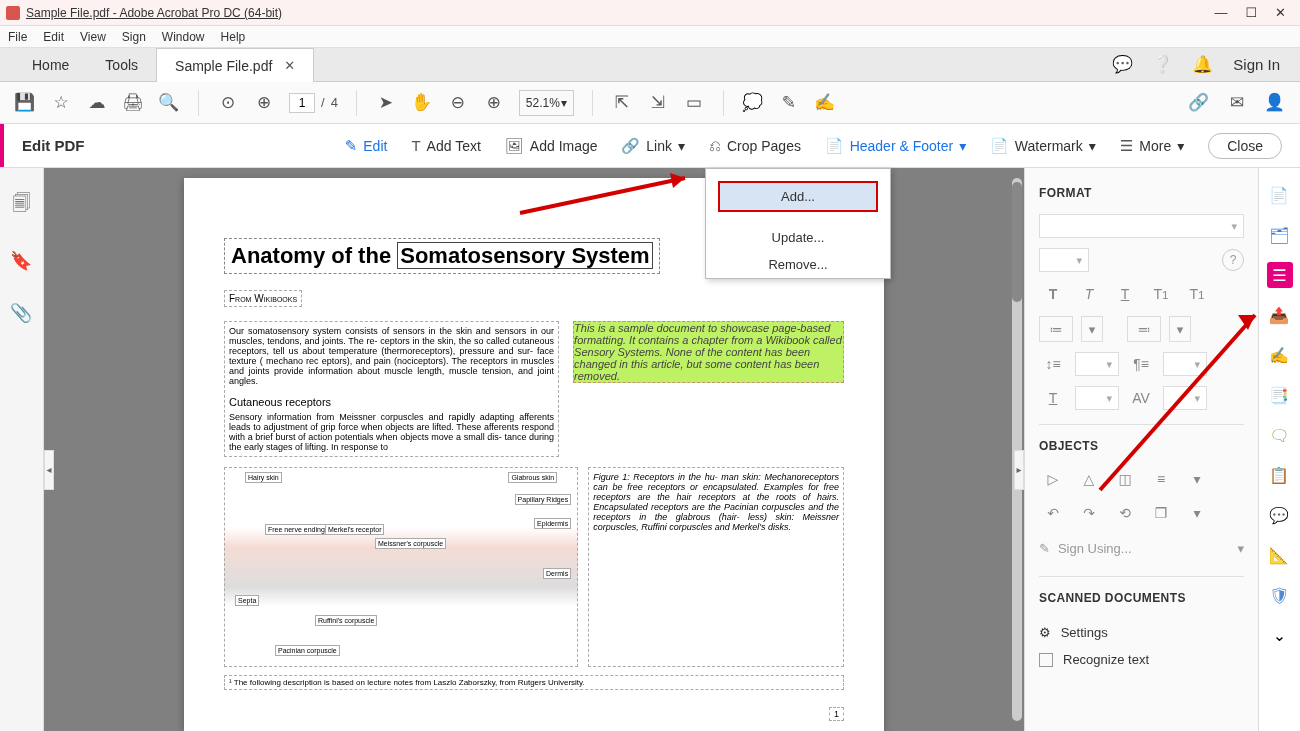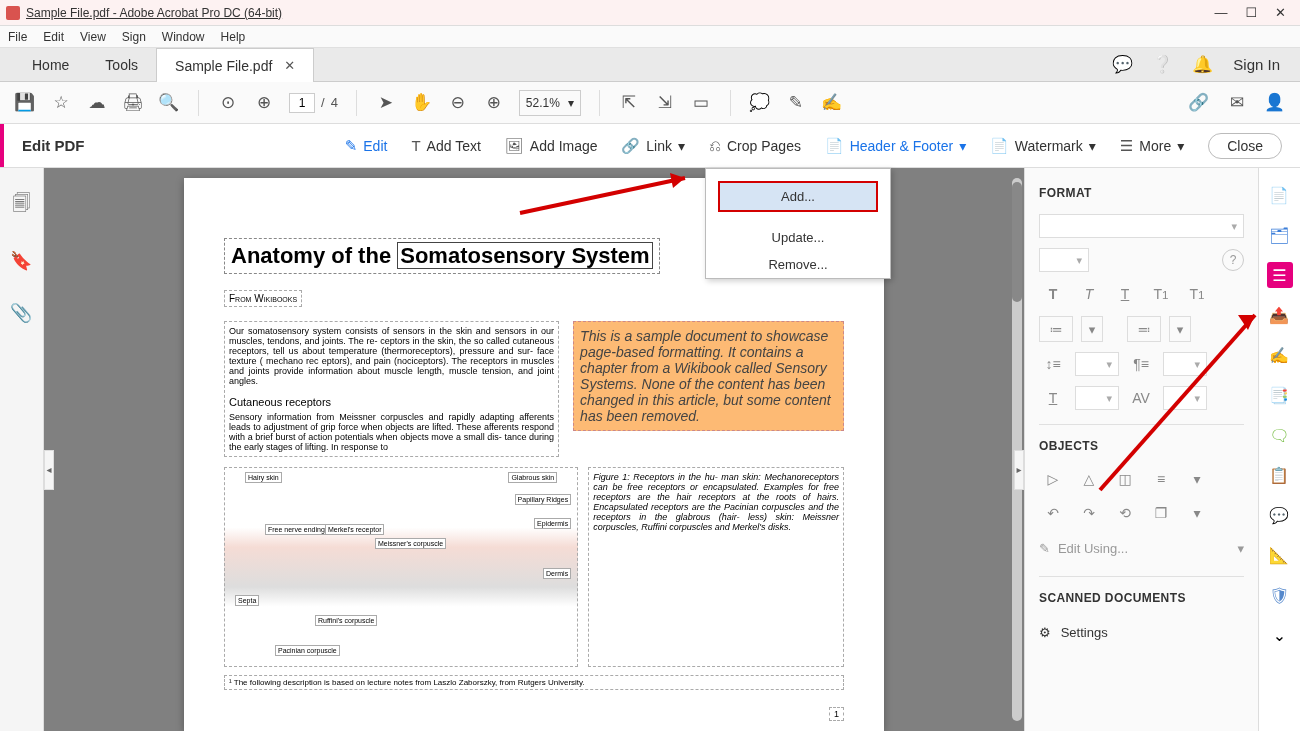--- a/index.html
+++ b/index.html
@@ -25,21 +25,21 @@
 .maintabs .right-icons { display: flex; align-items: center; gap: 20px; padding-right: 20px; }
 .maintabs .right-icons .icon { width: 20px; height: 20px; display:flex; align-items:center; justify-content:center; color:#666; cursor:pointer; font-size:17px; }
 .maintabs .signin { font-size: 15px; color: #333; cursor:pointer; }
 
 
 .toolbar { height: 42px; background: #fafafa; display: flex; align-items: center; padding: 0 14px; gap: 14px; border-bottom: 1px solid #ddd; }
 .toolbar .icon-btn { width: 22px; height: 22px; display:flex; align-items:center; justify-content:center; color:#555; cursor:pointer; font-size:17px; }
 .toolbar .sep { width:1px; height:26px; background:#ddd; margin: 0 4px; }
 .toolbar .page-box { display:flex; align-items:center; gap:6px; font-size:13px; color:#555; }
 .toolbar .page-box input { width:26px; height:20px; border:1px solid #ccc; text-align:center; font-size:12px;}
-.toolbar .zoom-box { display:flex; align-items:center; border:1px solid #ccc; height:22px; padding:12px 6px; font-size:12px; color:#333; gap:8px; }
+.toolbar .zoom-box { display:flex; align-items:center; border:1px solid #ccc; height:22px; padding:12px 6px; font-size:12px; color:#333; gap:1px; }
 .toolbar .right { margin-left:auto; display:flex; gap:16px; align-items:center;}
 
 
 .edit-toolbar { height: 44px; background: #fff; display: flex; align-items: center; padding: 0 18px; border-bottom: 1px solid #ddd; position: relative; }
 .edit-toolbar .left-accent { position:absolute; left:0; top:0; bottom:0; width:4px; background:#e6007e; }
 .edit-toolbar .label { font-size: 15px; font-weight:600; color:#333; margin-right: auto; padding-left:4px;}
 .edit-toolbar .tool { display:flex; align-items:center; gap:6px; padding: 0 12px; font-size:14px; color:#333; cursor:pointer; height:44px; }
 .edit-toolbar .tool.blue { color:#1a73e8; }
 .edit-toolbar .tool .ic { font-size:15px; color:#555; }
 .edit-toolbar .tool.blue .ic { color:#1a73e8; }
@@ -55,21 +55,21 @@
 .left-rail { width: 44px; background:#f5f5f5; border-right:1px solid #ddd; display:flex; flex-direction:column; align-items:center; padding-top:22px; gap:30px; }
 .left-rail .ic { font-size:18px; color:#555; cursor:pointer; }
 .doc-area { flex:1; background:#808080; position:relative; display:flex; justify-content:center; padding-top:10px; overflow:hidden;}
 .page { width: 700px; background:#fff; box-shadow: 0 2px 8px rgba(0,0,0,.3); padding: 60px 40px 20px 40px; font-family: Georgia, serif; position:relative;}
 .page h1 { font-size: 22px; font-weight:bold; border:1px dashed #888; display:inline-block; padding:4px 6px; margin-bottom: 14px; }
 .page h1 .sel { border:1px solid #444; padding: 0 2px; }
 .page .from { font-size:10px; font-variant: small-caps; border:1px dashed #aaa; display:inline-block; padding:2px 4px; margin-bottom:14px;}
 .page .cols { display:flex; gap:14px; }
 .page .col-left { flex: 1.2; font-size:9px; text-align:justify; border:1px dashed #aaa; padding:4px;}
 .page .col-right { flex: 1; }
-.page .pinkbox { background:#fdba74; border:1px dashed #c88; padding:6px; font-size:14px; font-style:italic; color:#444;}
+.page .pinkbox { background:#bef264; border:1px dashed #c88; font-size:11px; font-style:italic; color:#444;}
 .page .subhead { font-size:11px; margin-top:10px; margin-bottom:4px; }
 .page .figure-area { display:flex; gap:10px; margin-top:10px;}
 .page .figure-img { flex:1.4; border:1px dashed #aaa; min-height:200px; background: linear-gradient(#fff 30%, #f5dcd5 40%, #ddd 60%, #fff 70%); font-size:7px; padding:4px; position:relative;}
 .page .figure-cap { flex:1; font-size:9px; font-style:italic; border:1px dashed #aaa; padding:4px; text-align:justify;}
 .page .footnote { font-size:8px; border:1px dashed #aaa; padding:2px 4px; margin-top:8px; }
 .page .pgnum { position:absolute; bottom:10px; right:40px; font-size:9px; border:1px dashed #aaa; padding:1px 4px;}
 
 .doc-scrollbar { position:absolute; right:2px; top:10px; bottom:10px; width:10px; background:#ccc; border-radius:5px;}
 .doc-scrollbar .thumb { width:10px; height:120px; background:#888; border-radius:5px; margin-top:4px;}
 
@@ -323,28 +323,32 @@
     </div>
     <div class="row">
       <span class="fmt-btn">↶</span>
       <span class="fmt-btn">↷</span>
       <span class="fmt-btn">⟲</span>
       <span class="fmt-btn">❐</span>
       <span class="fmt-btn">▾</span>
     </div>
     <div class="edit-using">
       <span>✎</span>
-      <span>Edit Using...</span>
+      <span>Sign Using...</span>
       <span style="margin-left:auto">▾</span>
     </div>
     <div class="divider"></div>
     <div class="heading">SCANNED DOCUMENTS</div>
     <div class="settings-row">
       <span>⚙</span>
       <span>Settings</span>
+    </div>
+    <div class="settings-row">
+      <span style="width:14px;height:14px;border:1px solid #999;display:inline-block"></span>
+      <span>Recognize text</span>
     </div>
   </div>
 
   <div class="right-strip">
     <span class="ic c1">📄</span>
     <span class="ic c2">🗂</span>
     <span class="ic active">☰</span>
     <span class="ic c3">📤</span>
     <span class="ic c3">✍</span>
     <span class="ic c5">📑</span>

